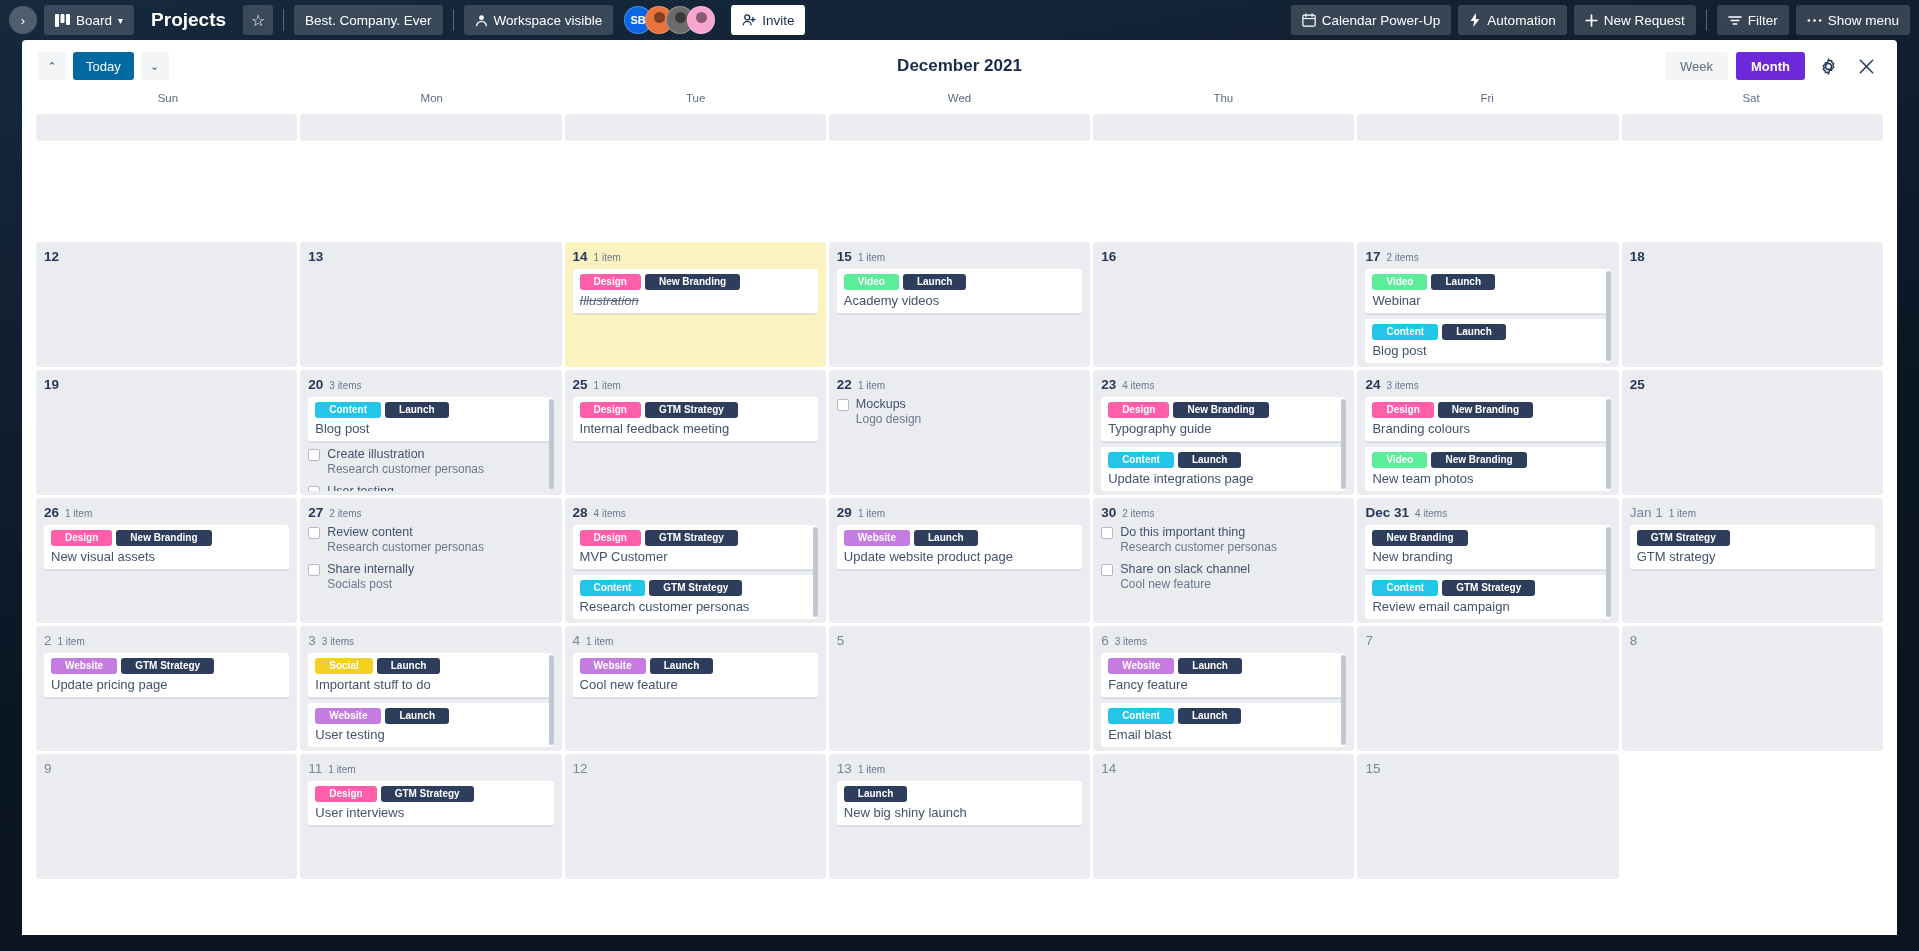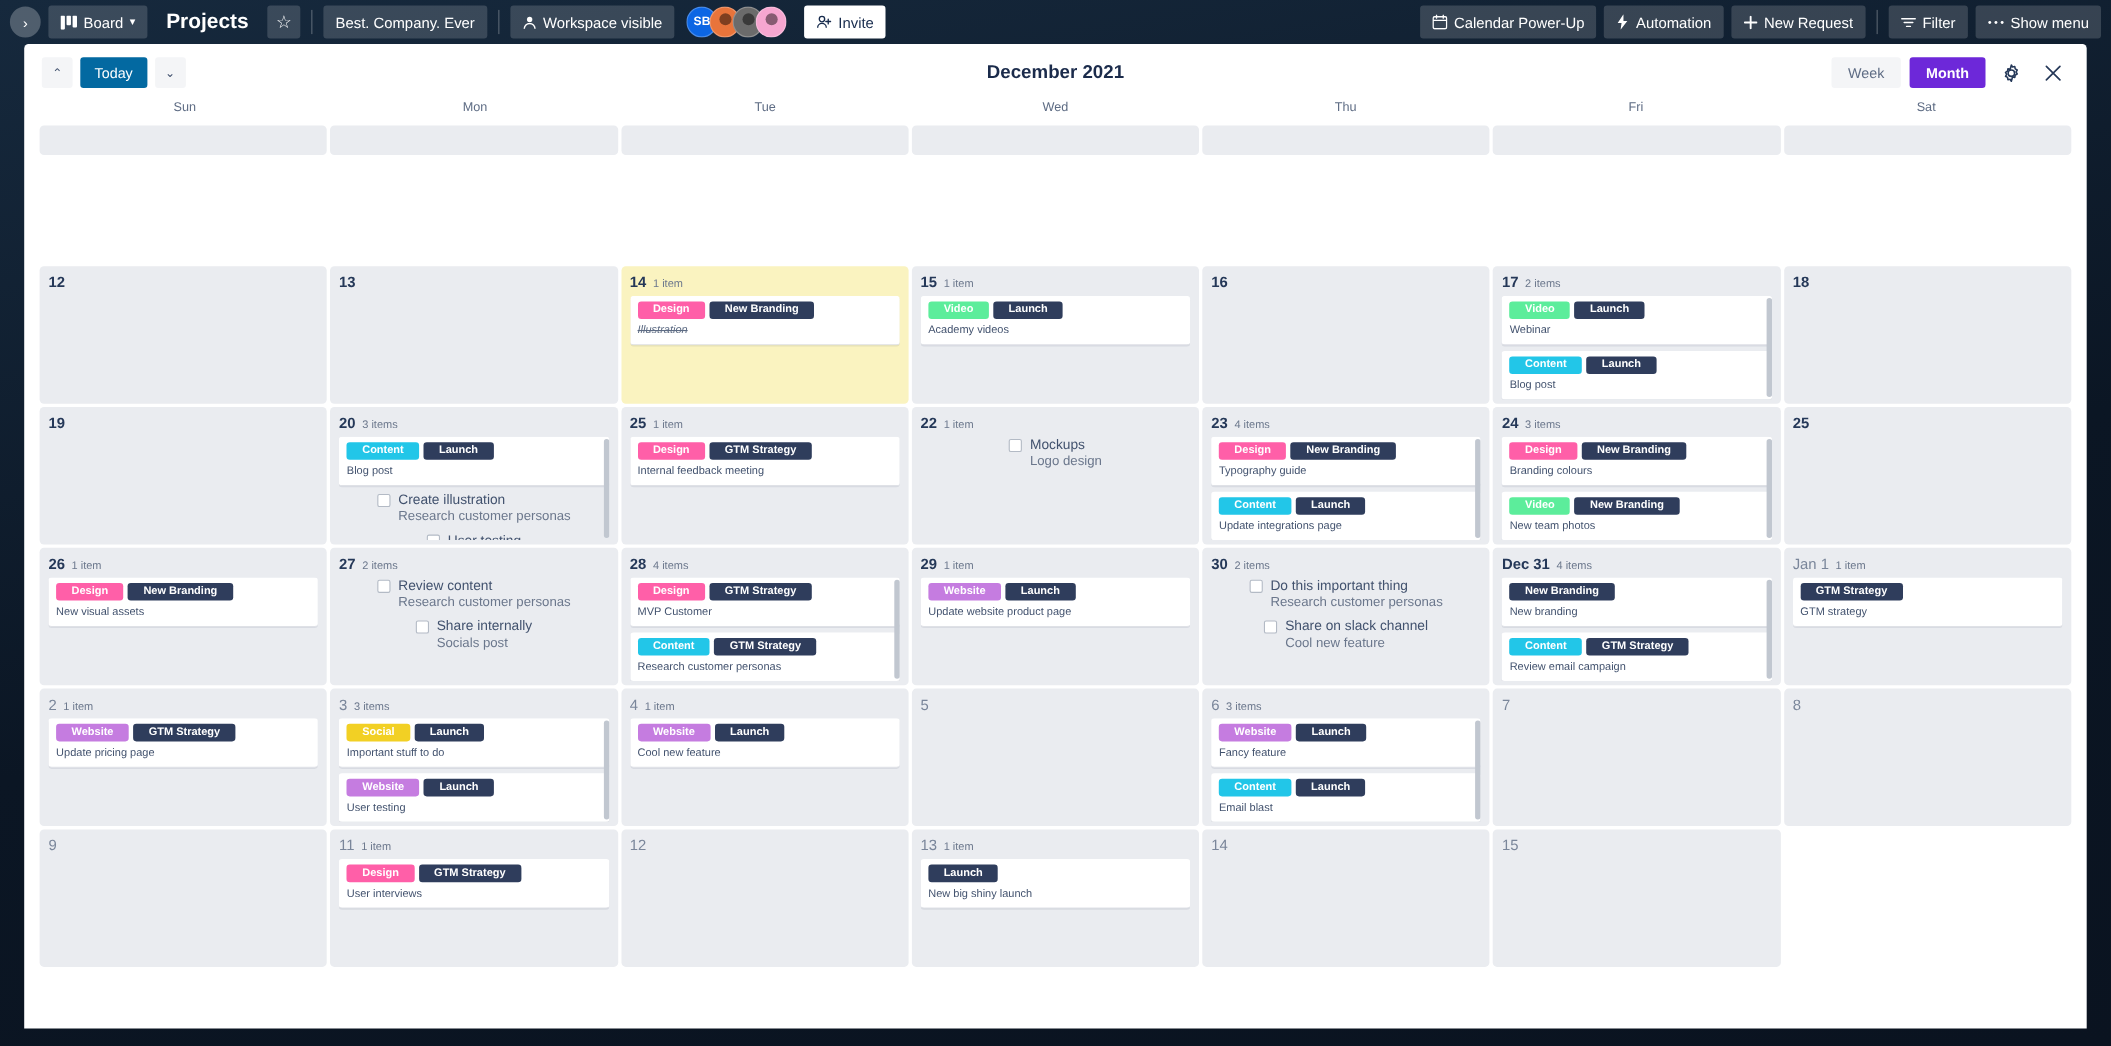--- a/index.html
+++ b/index.html
@@ -144,23 +144,23 @@
     padding: 5px 7px 5px 7px; margin-bottom: 5px;
     box-shadow: 0 1px 0 rgba(9,30,66,.08);
     cursor: pointer;
   }
   .labels { display: flex; gap: 4px; margin-bottom: 3px; flex-wrap: wrap; }
   .lab {
     font-size: 10px; font-weight: bold; color: #fff;
     padding: 2px 14px; border-radius: 3px; line-height: 12px;
     white-space: nowrap;
   }
-  .ctitle { font-size: 10px; color: #42526e; line-height: 15px; }
+  .ctitle { font-size: 13px; color: #42526e; line-height: 15px; }
   .ctitle.done { text-decoration: line-through; font-style: italic; color: #5e6c84; }
-  .todo { display: flex; gap: 7px; margin-bottom: 7px; cursor: pointer; justify-content: center; }
+  .todo { display: flex; gap: 7px; margin-bottom: 7px; cursor: pointer; }
   .chk {
     width: 12px; height: 12px; border: 1.5px solid #b3bac5;
     border-radius: 2px; background: #fff; flex: 0 0 auto; margin-top: 2px;
   }
   .todo-text { line-height: 15px; }
   .todo-title { font-size: 12.5px; color: #42526e; }
   .todo-sub { font-size: 12px; color: #6b778c; }
   .vscroll {
     position: absolute; right: 0px; top: 2px; width: 5px; bottom: 2px;
     background: #c1c7d0; border-radius: 3px; cursor: pointer;

